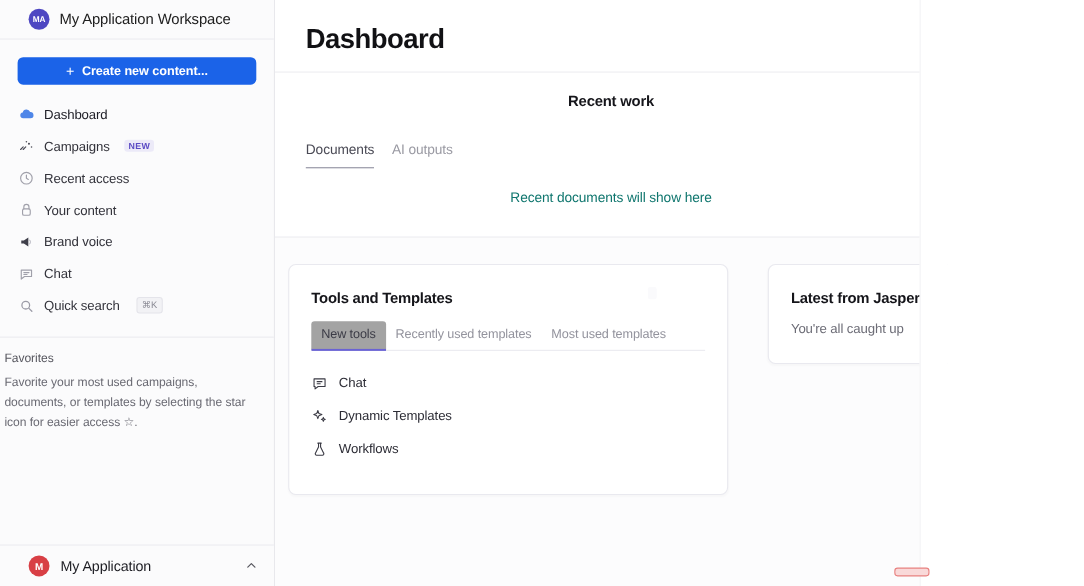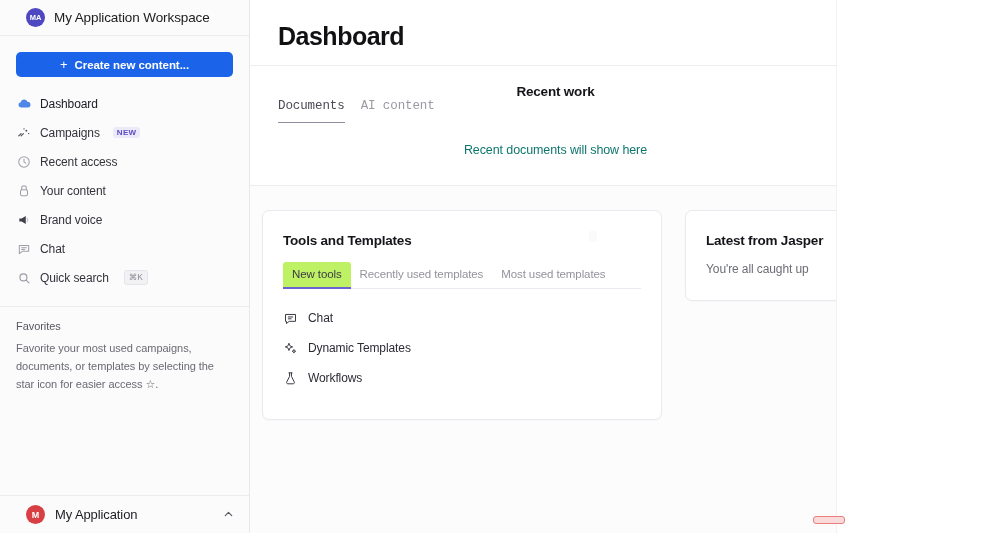--- a/index.html
+++ b/index.html
@@ -147,21 +147,21 @@
     margin-left: 6px;
     line-height: 1.3;
     font-family: "Liberation Sans", sans-serif;
   }
 
   .fav-divider {
     margin: 14px 0 0 0;
     border-top: 1px solid #ebebef;
   }
   .fav-section {
-    padding: 13px 16px 0 16px;
+    padding: 13px 16px 0 4px;
   }
   .fav-title {
     font-size: 11px;
     color: #57575f;
     margin-bottom: 8px;
     letter-spacing: -0.05px;
   }
   .fav-desc {
     font-size: 11px;
     line-height: 1.62;
@@ -236,22 +236,21 @@
   }
   .rw-title {
     font-size: 13.5px;
     font-weight: bold;
     color: #15151a;
     letter-spacing: -0.2px;
   }
   .rw-tabs {
     display: flex;
     gap: 16px;
-    margin-top: 0;
-    font-family: Liberation Mono, monospace;
+    margin-top: 30px;
   }
   .rw-tab {
     font-size: 12.5px;
     color: #9a9aa3;
     padding-bottom: 9px;
     cursor: pointer;
     letter-spacing: -0.1px;
     border-bottom: 1.5px solid transparent;
   }
   .rw-tab.active {
@@ -265,21 +264,21 @@
     letter-spacing: -0.1px;
   }
 
   .cards-region {
     flex: 1 1 auto;
     background: #fcfcfd;
     border-top: 1px solid #ededf1;
     margin-top: 28px;
     padding: 24px 28px 0 12px;
     display: flex;
-    gap: 23px;
+    gap: 36px;
     align-items: flex-start;
   }
 
   .card {
     background: #ffffff;
     border: 1px solid #e9e9ef;
     border-radius: 7px;
     box-shadow: 0 1px 2px rgba(20,20,40,0.025);
   }
   .card-tools {
@@ -312,21 +311,21 @@
     color: #93939d;
     padding: 6px 9px 7px 9px;
     cursor: pointer;
     letter-spacing: -0.1px;
     border-bottom: 2px solid transparent;
     margin-bottom: -1px;
     white-space: nowrap;
   }
   .tools-tab.active {
     color: #3b3b46;
-    background: #bef264;
+    background: #a3a3a3;
     border-bottom-color: #6a63d4;
     border-radius: 3px 3px 0 0;
   }
 
   .tool-list { margin-top: 14px; }
   .tool-row {
     display: flex;
     align-items: center;
     gap: 10px;
     height: 30px;
@@ -511,21 +510,21 @@
     </div>
 
     <section class="recent-work">
       <div class="rw-title">Recent work</div>
 
       <div class="rw-tabs">
         <div class="rw-tab active">
           <span>Documents</span>
         </div>
         <div class="rw-tab">
-          <span>AI content</span>
+          <span>AI outputs</span>
         </div>
       </div>
 
       <div class="rw-empty">Recent documents will show here</div>
     </section>
 
     <section class="cards-region">
 
       <div class="card card-tools">
         <div class="ghost-mark"></div>

